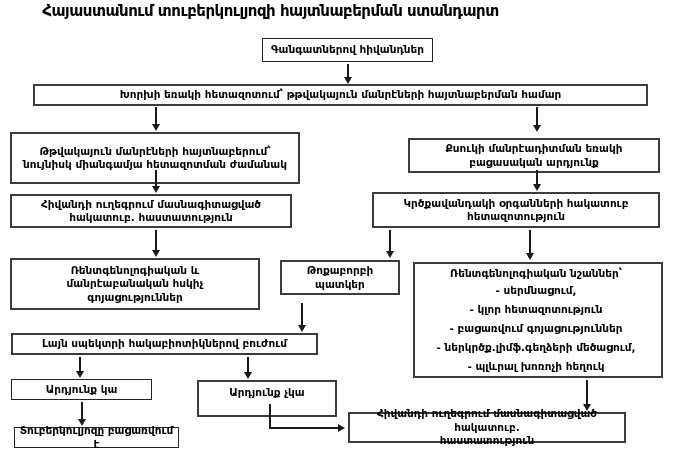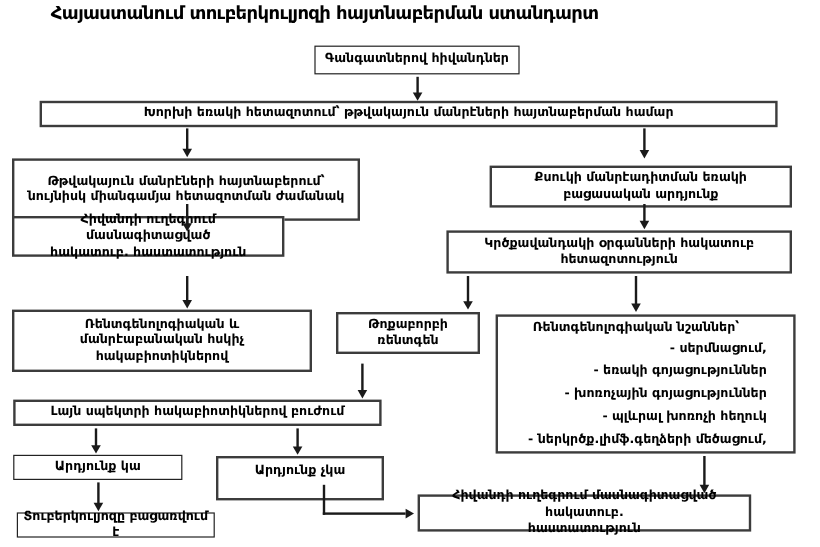--- a/index.html
+++ b/index.html
@@ -11,27 +11,27 @@
     position:absolute;left:0;top:2px;width:541px;text-align:center;
     font-size:15px;font-weight:bold;white-space:nowrap;letter-spacing:-0.5px;
   }
   .node{
     position:absolute;background:#fff;border:2px solid #3c3c3c;
     display:flex;align-items:center;justify-content:center;
     text-align:center;font-weight:bold;font-size:10.5px;line-height:1.28;
     white-space:pre-line;box-sizing:border-box;padding:1px 4px;
   }
   .node.thin{border-width:1px;border-color:#222;}
-  .node.top-align{align-items:flex-start;padding-top:4px;}
+  .node.top-align{align-items:flex-start;padding-top:4px;margin-left:17px;}
   .signs{
     position:absolute;background:#fff;border:2px solid #3c3c3c;box-sizing:border-box;
-    font-weight:bold;font-size:10.5px;padding:3px 22px 0 6px;
+    font-weight:bold;font-size:10.5px;padding:3px 10px 0 6px;
   }
   .signs .hdr{text-align:center;margin-bottom:2px;}
-  .signs .itm{text-align:right;line-height:19px;white-space:nowrap;}
+  .signs .itm{text-align:center;line-height:19px;white-space:nowrap;}
   .arrow-v{position:absolute;width:2px;background:#1a1a1a;}
   .arrow-v .head{
     position:absolute;left:-3px;bottom:-6px;width:0;height:0;
     border-left:4px solid transparent;border-right:4px solid transparent;
     border-top:7px solid #1a1a1a;
   }
   .line-v{position:absolute;width:2px;background:#1a1a1a;}
   .line-h{position:absolute;height:2px;background:#1a1a1a;}
   .head-right{
     position:absolute;width:0;height:0;
@@ -49,40 +49,40 @@
   <div class="node" style="left:33px;top:84px;width:615px;height:22px">Խորխի եռակի հետազոտում՝ թթվակայուն մանրէների հայտնաբերման համար</div>
 
   <div class="node thin" style="left:262px;top:38px;width:171px;height:24px">Գանգատներով հիվանդներ</div>
 
   <div class="node" style="left:10px;top:132px;width:290px;height:52px">Թթվակայուն մանրէների հայտնաբերում՝
 նույնիսկ միանգամյա հետազոտման ժամանակ</div>
 
   <div class="node" style="left:408px;top:138px;width:252px;height:35px">Քսուկի մանրէադիտման եռակի
 բացասական արդյունք</div>
 
-  <div class="node" style="left:10px;top:180px;width:227px;height:34px">Հիվանդի ուղեգրում մասնագիտացված
+  <div class="node" style="left:10px;top:194px;width:282px;height:34px">Հիվանդի ուղեգրում մասնագիտացված
 հակատուբ. հաստատություն</div>
 
   <div class="node" style="left:372px;top:192px;width:288px;height:36px">Կրծքավանդակի օրգանների հակատուբ
 հետազոտություն</div>
 
   <div class="node" style="left:10px;top:258px;width:250px;height:52px">Ռենտգենոլոգիական և
 մանրէաբանական հսկիչ
-հակաբիոտիկներով</div>
+գոյացություններ</div>
 
   <div class="node" style="left:280px;top:260px;width:120px;height:35px">Թոքաբորբի
-ռենտգեն</div>
+պատկեր</div>
 
   <div class="signs" style="left:413px;top:262px;width:250px;height:116px">
     <div class="hdr">Ռենտգենոլոգիական նշաններ՝</div>
     <div class="itm">- սերմնացում,</div>
-    <div class="itm">- եռակի գոյացություններ</div>
-    <div class="itm">- խոռոչային գոյացություններ</div>
+    <div class="itm">- կլոր հետազոտություն</div>
+    <div class="itm">- բացառվում գոյացություններ</div>
+    <div class="itm">- ներկրծք.լիմֆ.գեղձերի մեծացում,</div>
     <div class="itm">- պլևրալ խոռոչի հեղուկ</div>
-    <div class="itm">- ներկրծք.լիմֆ.գեղձերի մեծացում,</div>
   </div>
 
   <div class="node thin" style="left:11px;top:379px;width:141px;height:21px">Արդյունք կա</div>
 
   <div class="node" style="left:11px;top:333px;width:307px;height:22px">Լայն սպեկտրի հակաբիոտիկներով բուժում</div>
 
   <div class="node top-align" style="left:180px;top:380px;width:140px;height:37px">Արդյունք չկա</div>
 
   <div class="node thin" style="left:14px;top:427px;width:165px;height:21px">Տուբերկուլյոզը բացառվում է</div>
 

